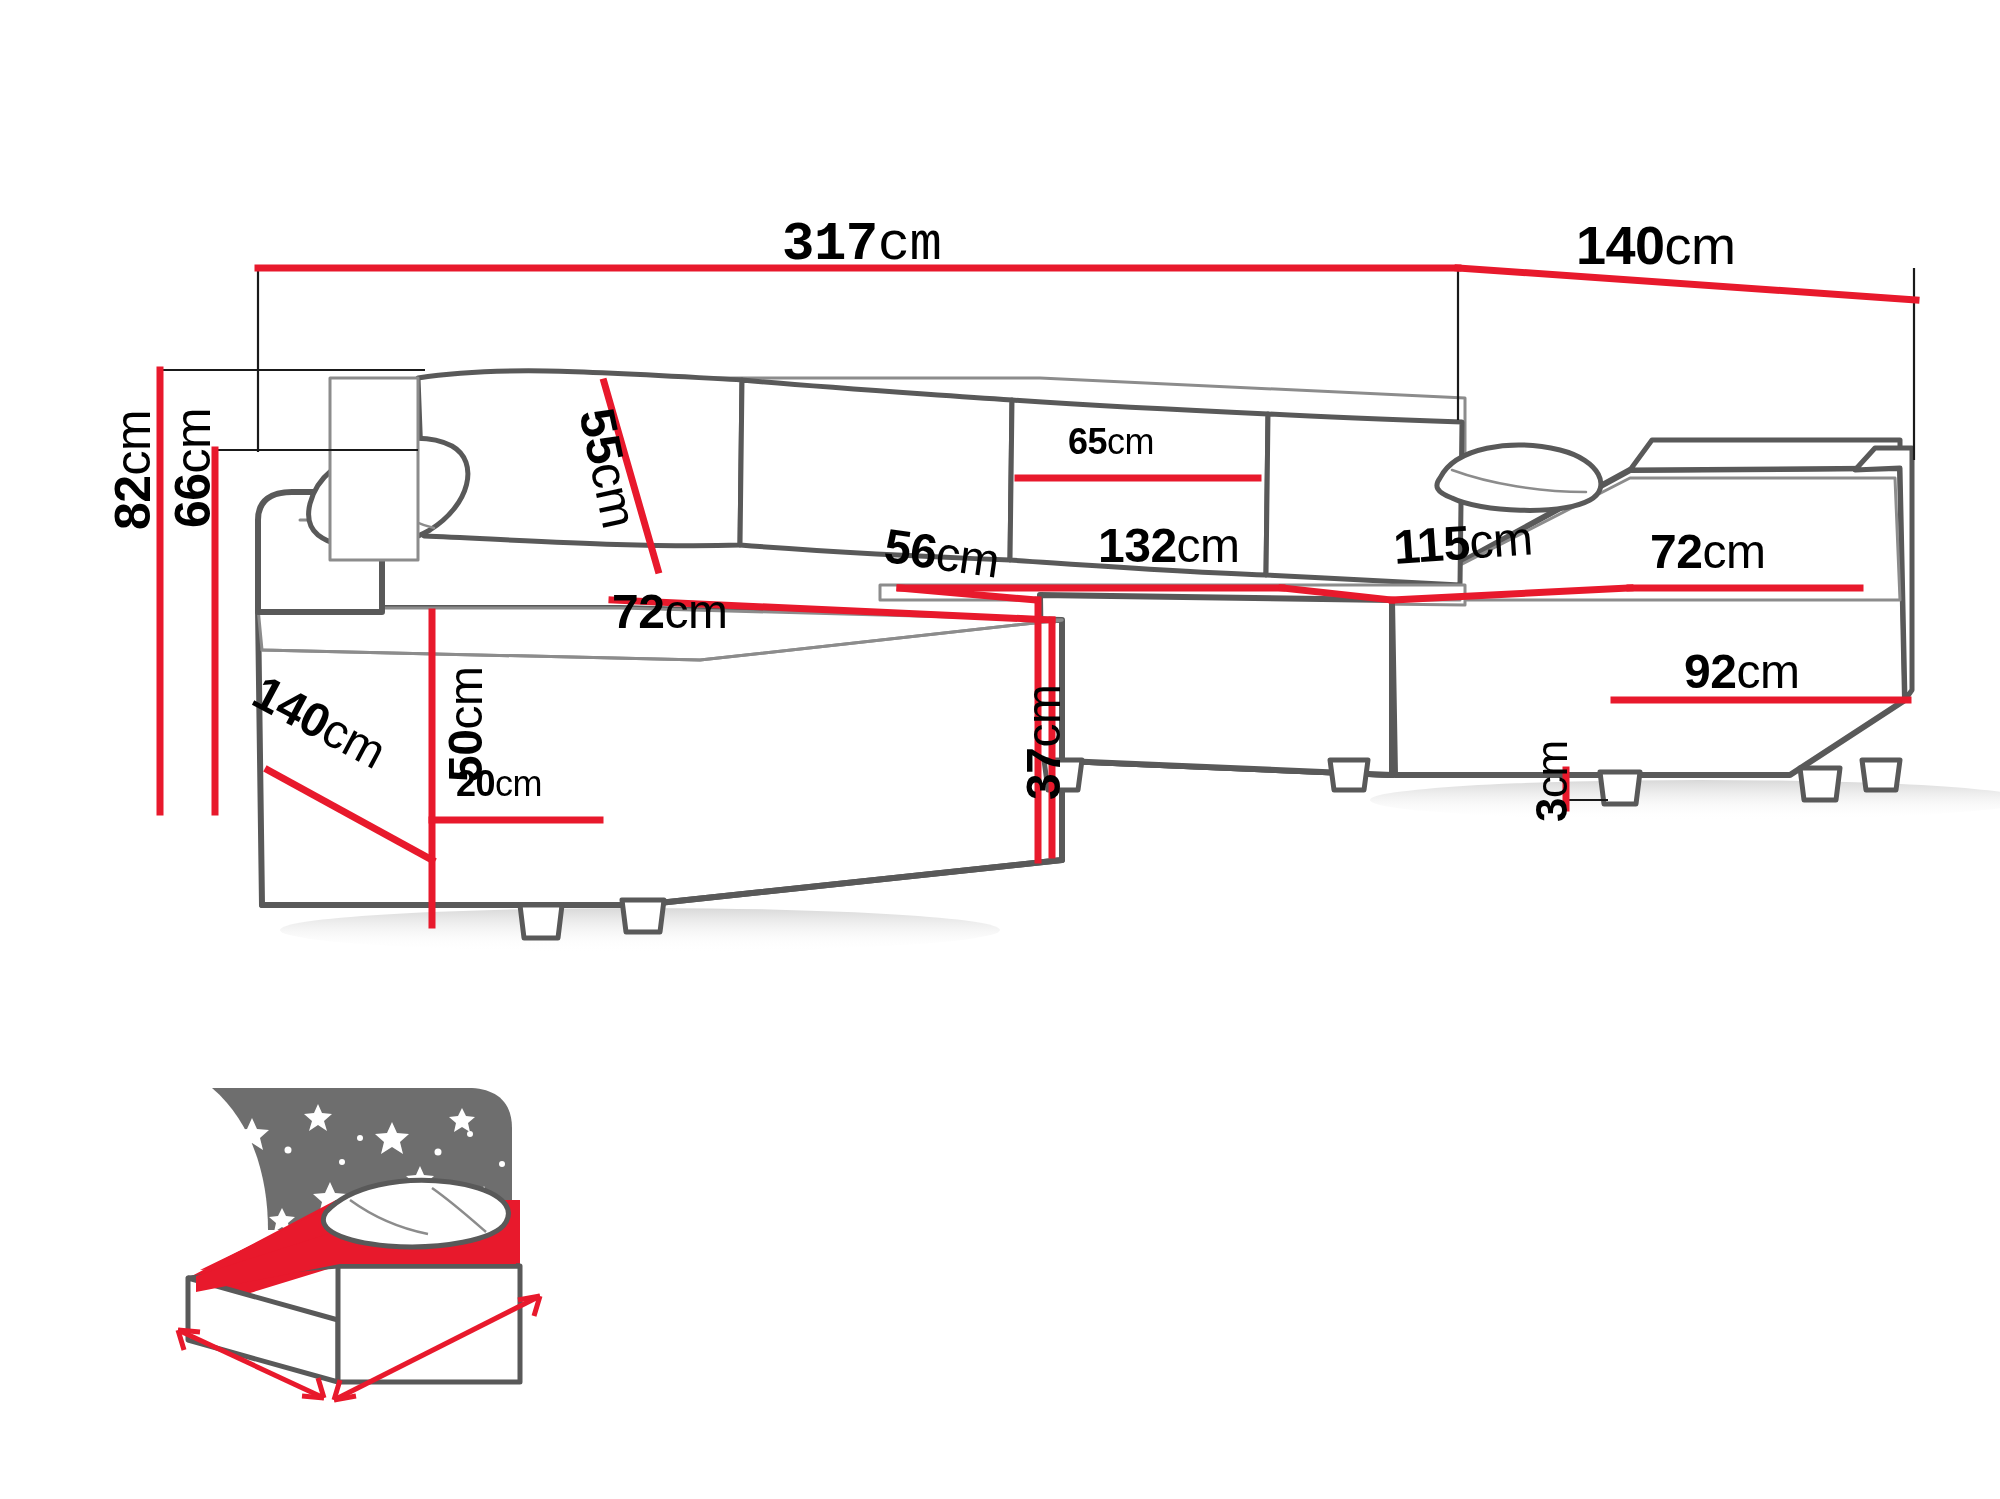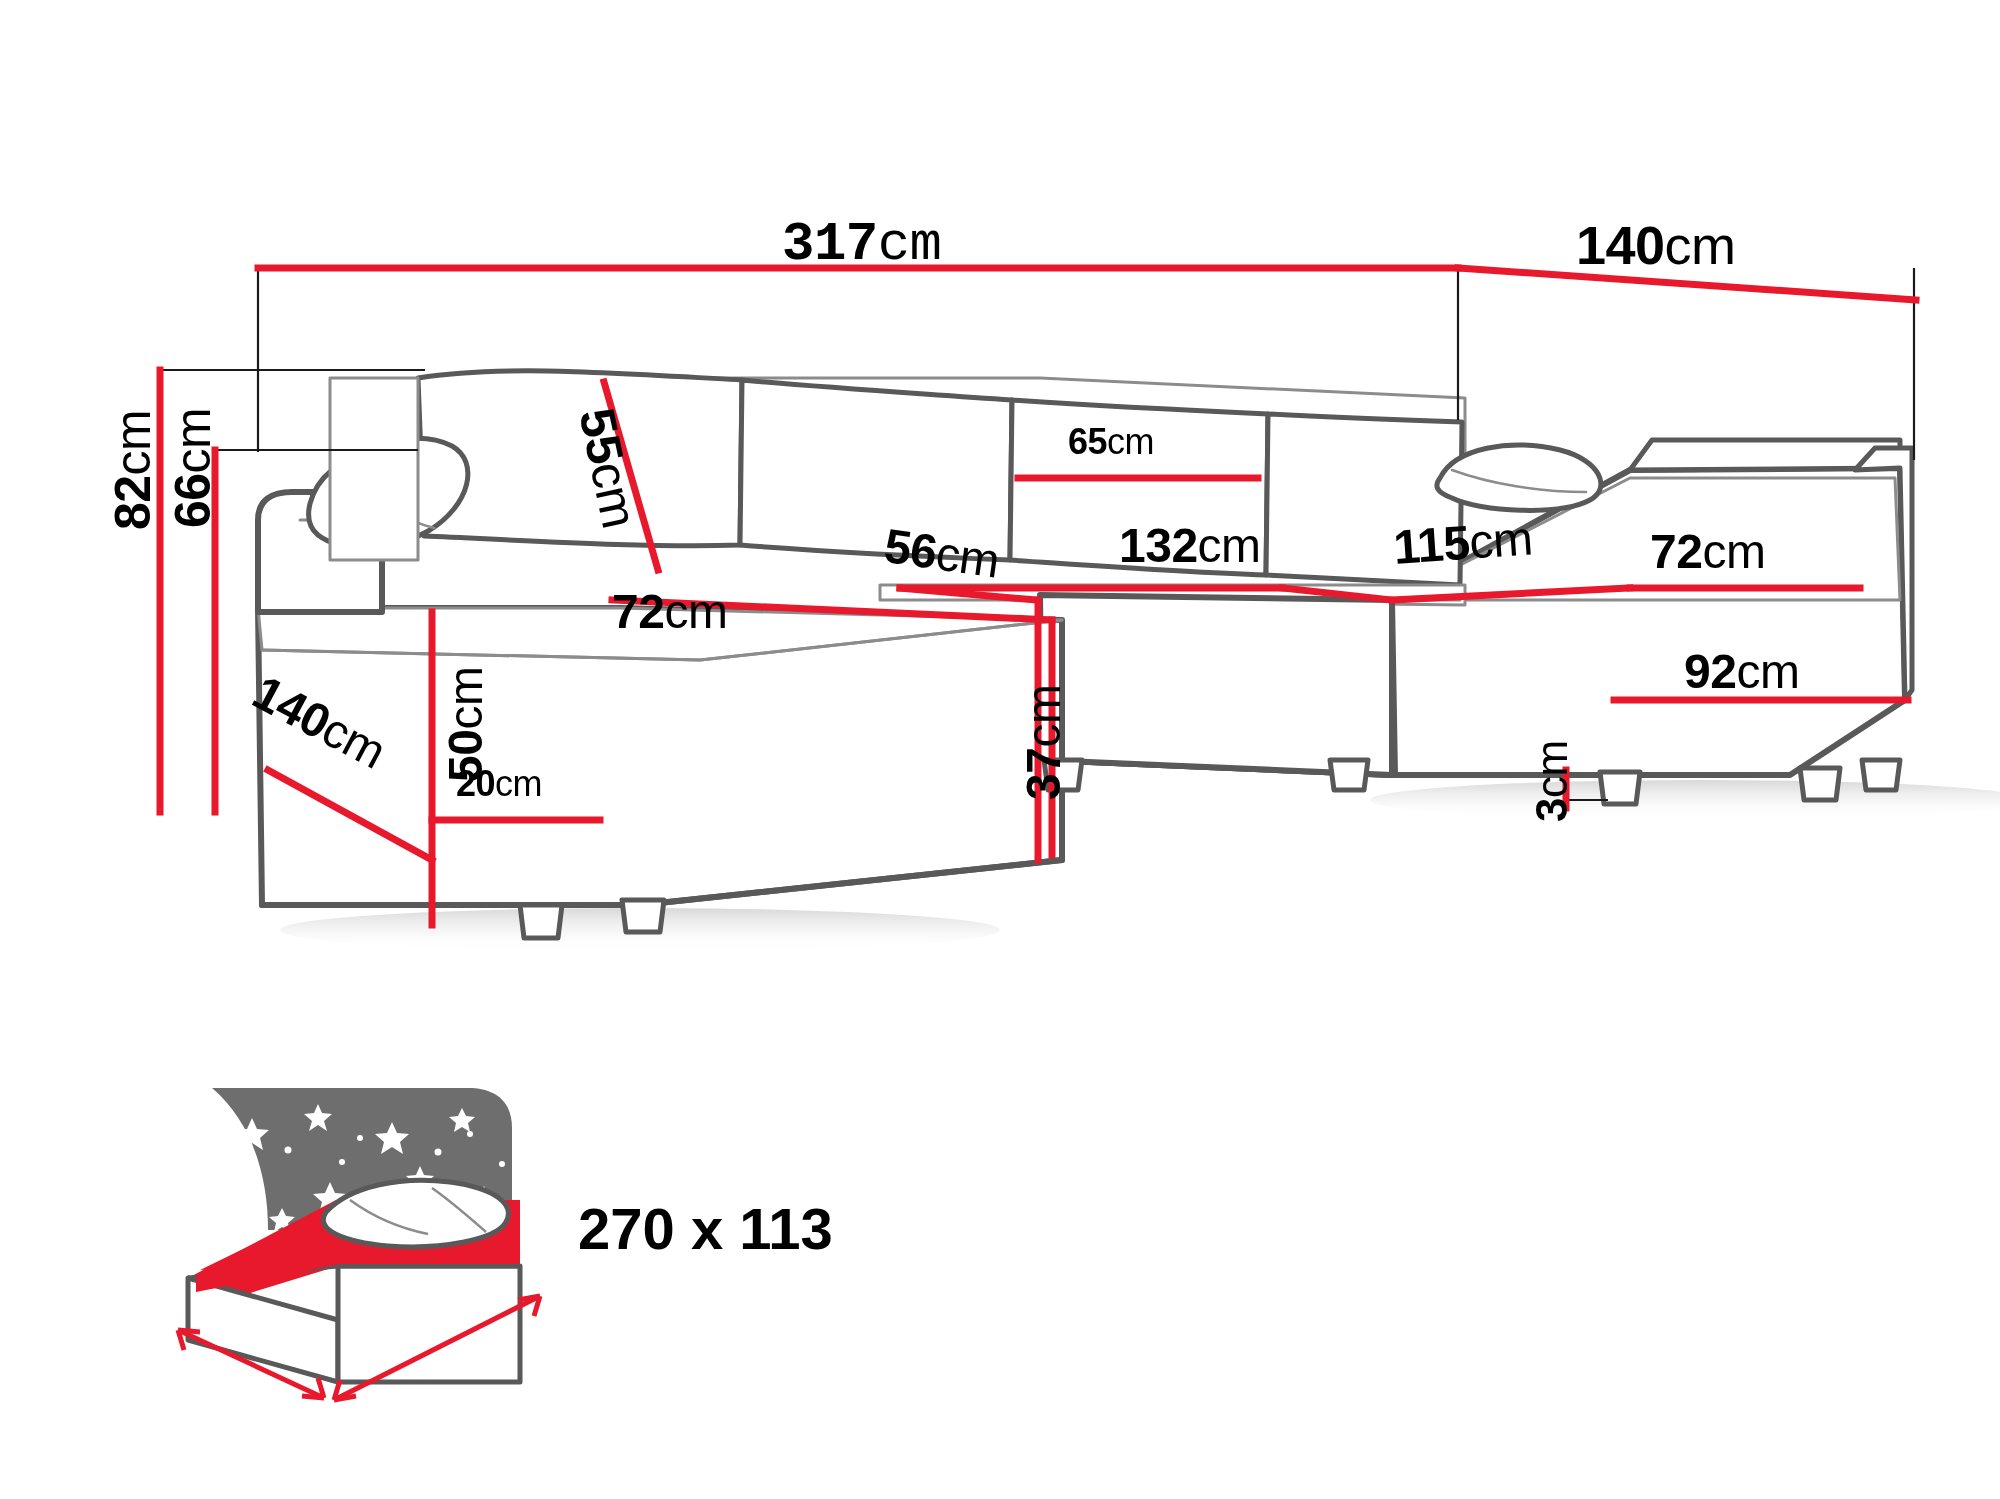--- a/index.html
+++ b/index.html
@@ -214,21 +214,21 @@
     </div>
 
     <div class="dim-label" style="left:1020px; top:800px; font-size:48px; transform:rotate(-90deg); transform-origin:left top;">
       <span class="num">37</span><span class="unit">cm</span>
     </div>
 
     <div class="dim-label" style="left:888px; top:522px; font-size:48px; transform:rotate(8deg); transform-origin:left top;">
       <span class="num">56</span><span class="unit">cm</span>
     </div>
 
-    <div class="dim-label" style="left:1098px; top:522px; font-size:48px;margin-left:21px;">
+    <div class="dim-label" style="left:1098px; top:522px; font-size:48px;">
       <span class="num">132</span><span class="unit">cm</span>
     </div>
 
     <div class="dim-label" style="left:1392px; top:524px; font-size:48px; transform:rotate(-4deg); transform-origin:left top;">
       <span class="num">115</span><span class="unit">cm</span>
     </div>
 
     <div class="dim-label" style="left:1650px; top:528px; font-size:48px;">
       <span class="num">72</span><span class="unit">cm</span>
     </div>
@@ -288,16 +288,15 @@
           <path d="M178,1330 L324,1398"></path>
           <path d="M178,1330 L200,1332 M178,1330 L184,1350"></path>
           <path d="M324,1398 L302,1396 M324,1398 L318,1378"></path>
           <path d="M334,1400 L540,1296"></path>
           <path d="M334,1400 L356,1396 M334,1400 L340,1380"></path>
           <path d="M540,1296 L518,1300 M540,1296 L534,1316"></path>
         </g>
       </g>
     </svg>
 
-    <div class="sleep-label" style="left:578px; top:1200px; font-size:58px;">270 x 113</div>
 
   </div>
 </div>
 
 </body></html>

